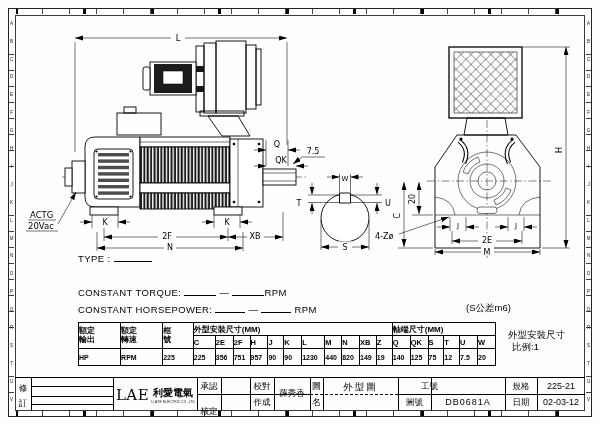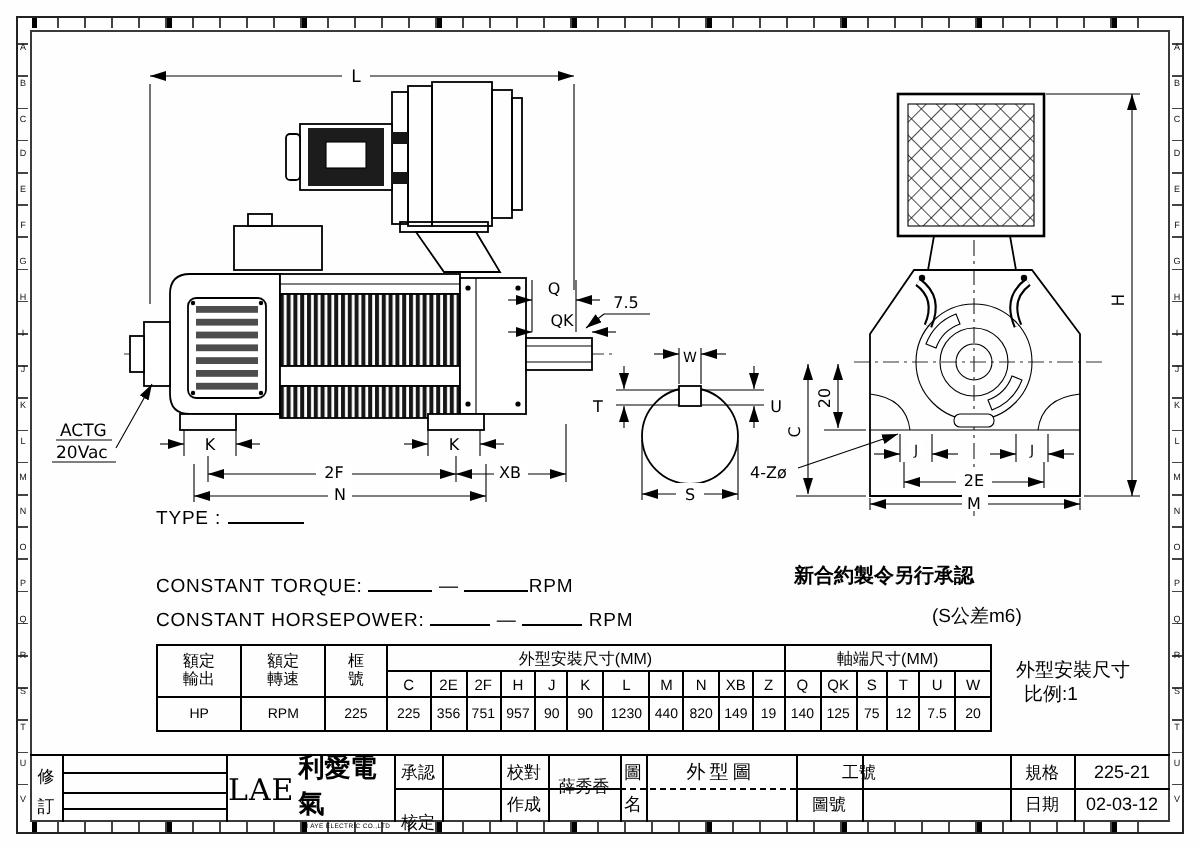--- a/index.html
+++ b/index.html
@@ -37,37 +37,37 @@
   
   .note1{position:absolute;left:397px;top:266px;font-size:10px;font-weight:600;white-space:nowrap;}
   .note2{position:absolute;left:397px;top:281px;font-size:10px;font-weight:600;white-space:nowrap;}
   .gap{display:inline-block;width:26px;}
   .tol{position:absolute;left:466px;top:302px;font-size:9.5px;}
   .mat{position:absolute;left:508px;top:329px;font-size:9.5px;}
   .scl{position:absolute;left:512px;top:341px;font-size:9.5px;}
   
   table.dims{position:absolute;left:78px;top:322px;width:418px;border-collapse:collapse;
              table-layout:fixed;font-size:7px;}
-  table.dims th,table.dims td{border:1px solid #000;padding:0;text-align:center;vertical-align:middle;
-             font-weight:normal;overflow:hidden;}
+  table.dims th,table.dims td{border:1px solid #000;padding:0;text-align:left;vertical-align:middle;
+             font-weight:bold;overflow:hidden;}
   table.dims .hd{font-size:8px;line-height:1.05;}
   table.dims .r1 th{height:12px;font-size:8px;}
   table.dims .r2 th{height:12px;font-size:7.5px;}
   table.dims .r3 td{height:16px;font-size:7px;}
   
   .tb{position:absolute;left:15px;top:377px;width:570px;height:33px;border-top:1px solid #000;}
   .vl{position:absolute;top:0;bottom:0;width:1px;background:#000;}
   .hl{position:absolute;height:1px;background:#000;}
   .hd-dash{position:absolute;border-top:1px dashed #000;height:0;}
   .cell{position:absolute;display:flex;align-items:center;justify-content:center;
         font-size:8.5px;white-space:nowrap;line-height:1;}
   .logo{position:absolute;left:99px;top:0;width:83px;height:33px;display:flex;
         align-items:center;justify-content:center;gap:2px;}
   .logo .lae{font-family:"DejaVu Serif",serif;font-size:15px;letter-spacing:0.5px;}
-  .logo .cnm{font-size:13px;font-weight:bold;}
+  .logo .cnm{font-size:10px;font-weight:bold;}
   .logo .sub{font-size:3.2px;letter-spacing:0.2px;}
 </style>
 </head>
 <body>
 
 <div class="sheet">
 
   <div class="outer-border"></div>
   <div class="ruler-top"></div>
   <div class="ruler-bottom"></div>
@@ -362,21 +362,20 @@
     <span class="bl" style="width:30px"></span>
     <span>RPM</span>
   </div>
   <div class="spec" style="top:287px">
     <span>CONSTANT TORQUE:</span>
     <span class="bl" style="width:32px"></span>
     <span>—</span>
     <span class="bl" style="width:32px"></span><span>RPM</span>
   </div>
 
-  <div class="note2">新合約製令另行承認</div>
   <div class="tol">(S公差m6)</div>
   <div class="mat">外型安裝尺寸</div>
   <div class="scl">比例:1</div>
 
   <table class="dims">
     <colgroup>
       <col style="width:40px">
         <col style="width:40px">
         <col style="width:29px">
       <col style="width:21px">
@@ -484,19 +483,20 @@
     <div class="cell" style="left:182px;top:26px;width:24px;height:15px">核定</div>
     <div class="cell" style="left:235px;top:1px;width:24px;height:15px">校對</div>
     <div class="cell" style="left:235px;top:17px;width:24px;height:15px">作成</div>
     <div class="cell" style="left:259px;top:8px;width:36px;height:15px">薛秀香</div>
     <div class="cell" style="left:295px;top:1px;width:13px;height:15px;font-size:9px">圖</div>
     <div class="cell" style="left:295px;top:17px;width:13px;height:15px;font-size:9px">名</div>
     <div class="cell" style="left:308px;top:1px;width:75px;height:15px;font-size:9.5px;letter-spacing:2px">外型圖</div>
     <div class="cell" style="left:398px;top:1px;width:33px;height:15px">工號</div>
     <div class="cell" style="left:383px;top:17px;width:33px;height:15px">圖號</div>
     <div class="cell" style="left:416px;top:1px;width:74px;height:15px"></div>
+    <div class="cell" style="left:416px;top:17px;width:74px;height:15px;font-size:9px;letter-spacing:1px">DB0681A</div>
     <div class="cell" style="left:490px;top:1px;width:32px;height:15px">規格</div>
     <div class="cell" style="left:490px;top:17px;width:32px;height:15px">日期</div>
     <div class="cell" style="left:522px;top:1px;width:48px;height:15px;font-size:9px">225-21</div>
     <div class="cell" style="left:522px;top:17px;width:48px;height:15px;font-size:9px">02-03-12</div>
   </div>
 
 </div>
 
 </body></html>

